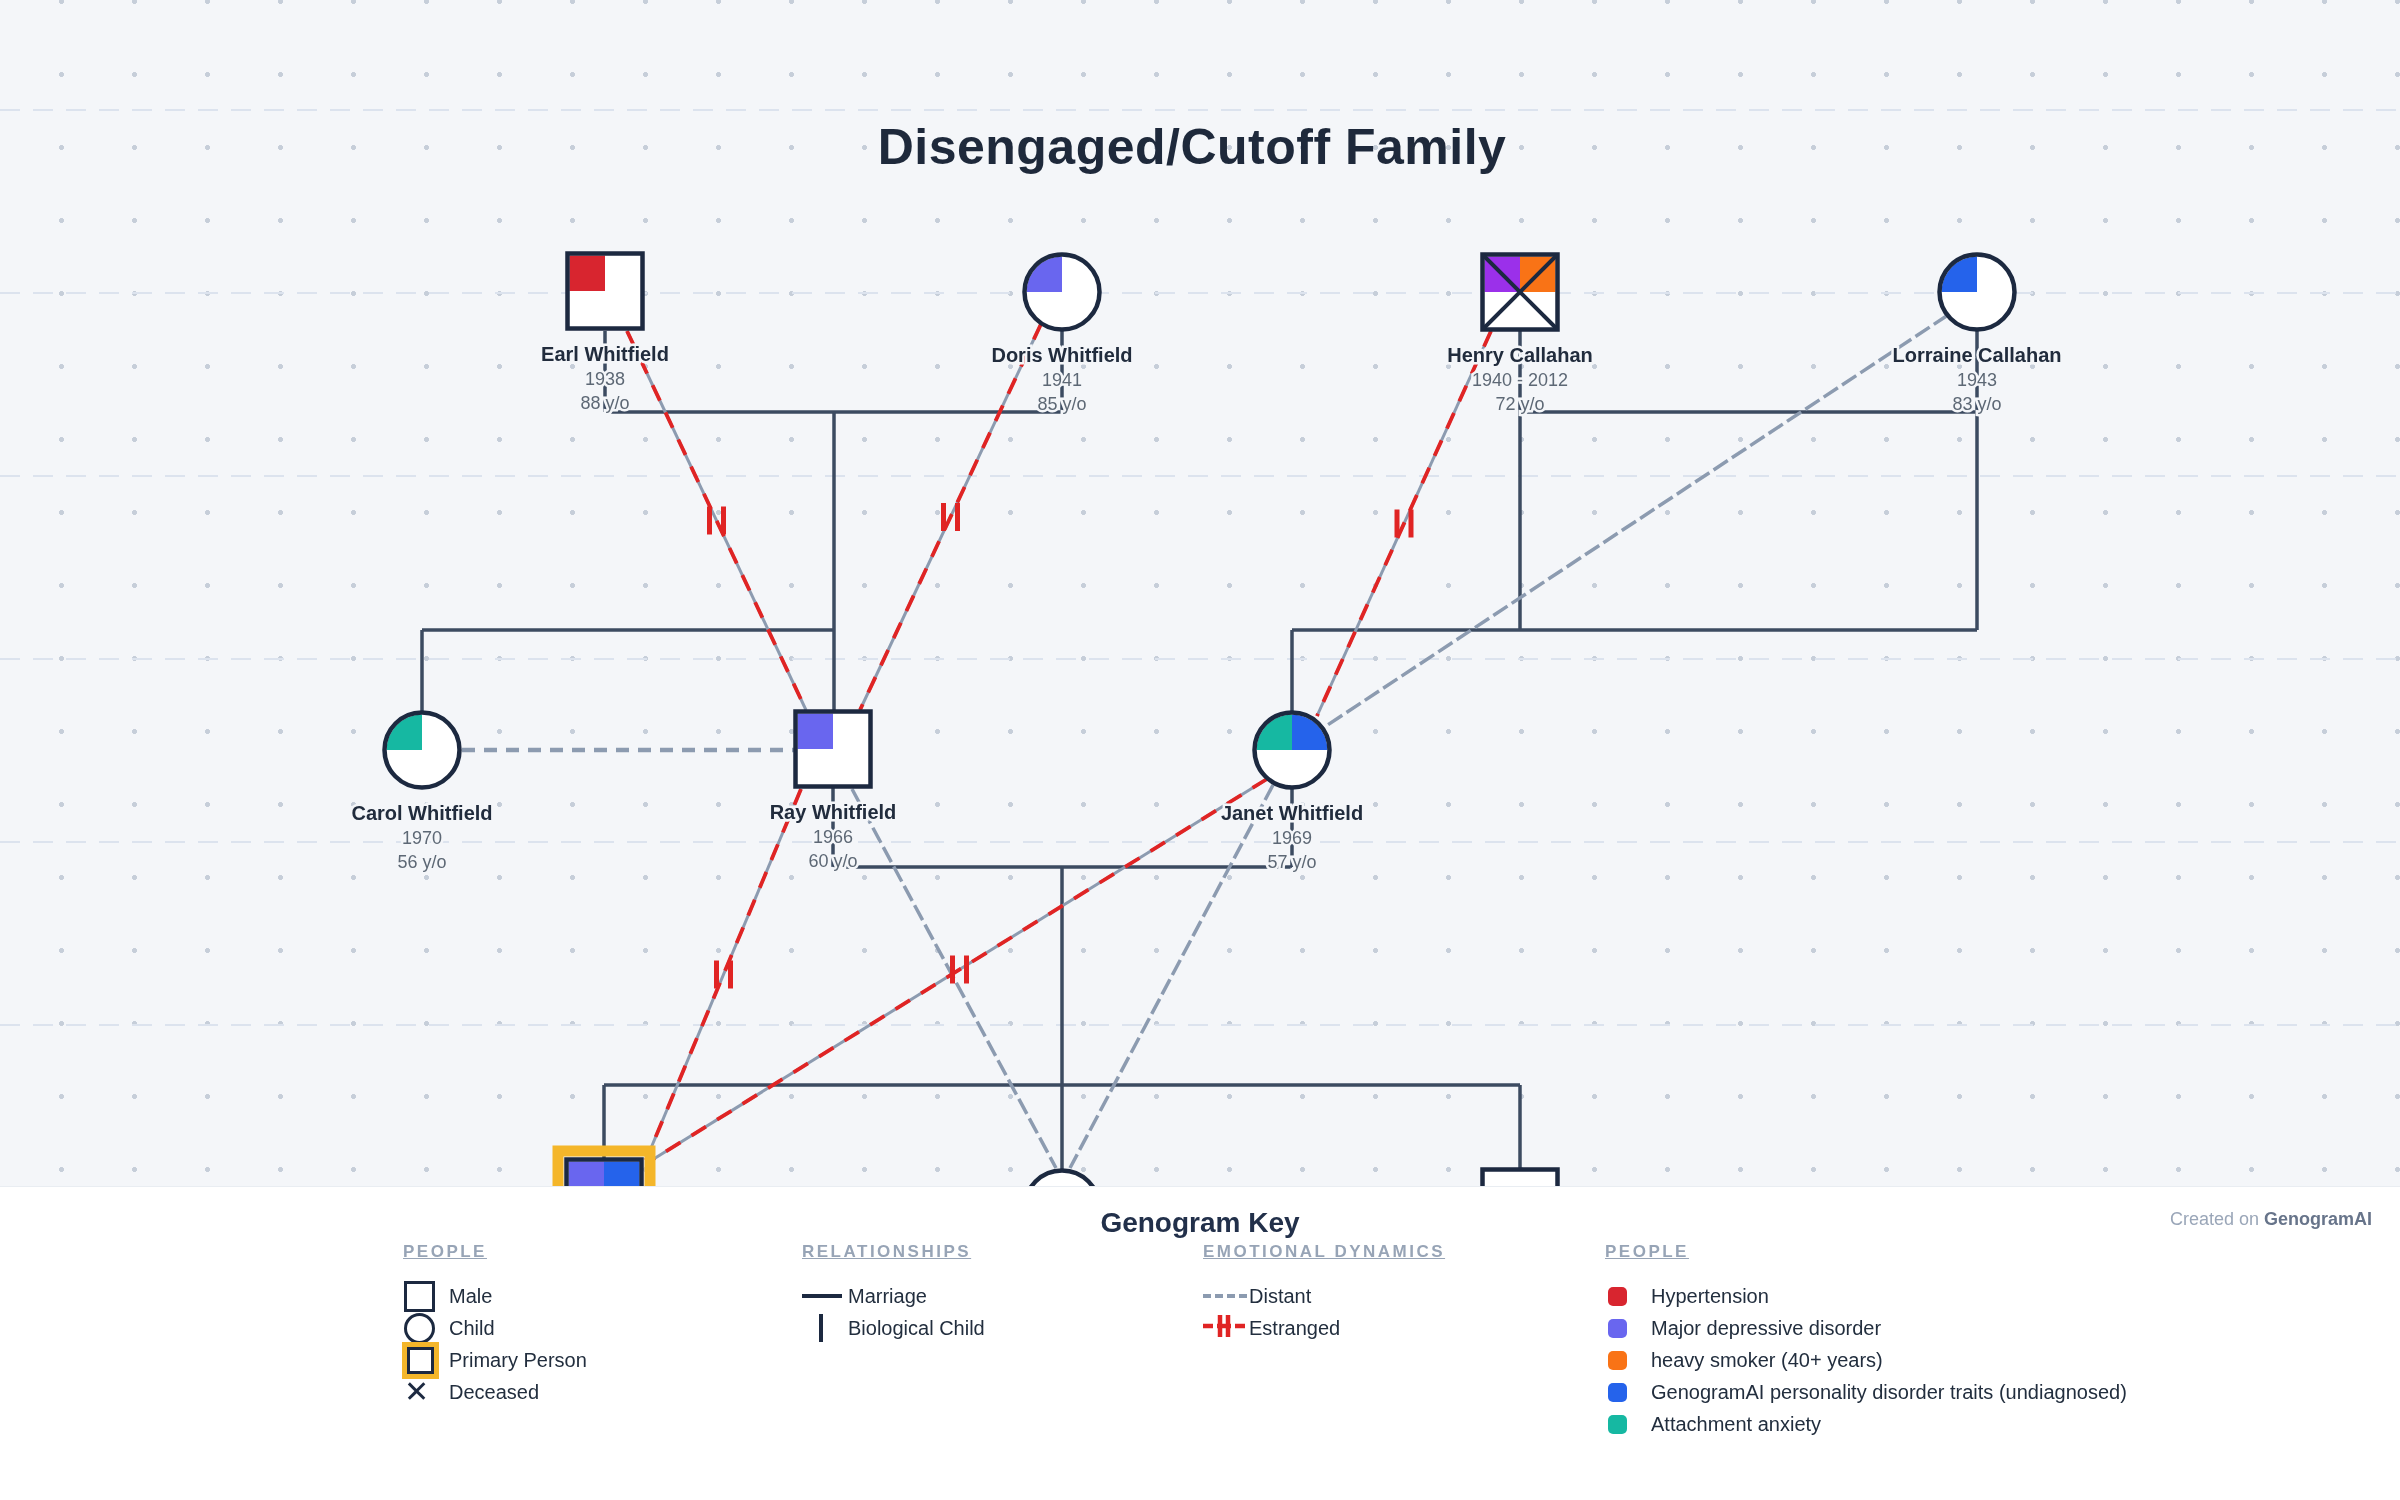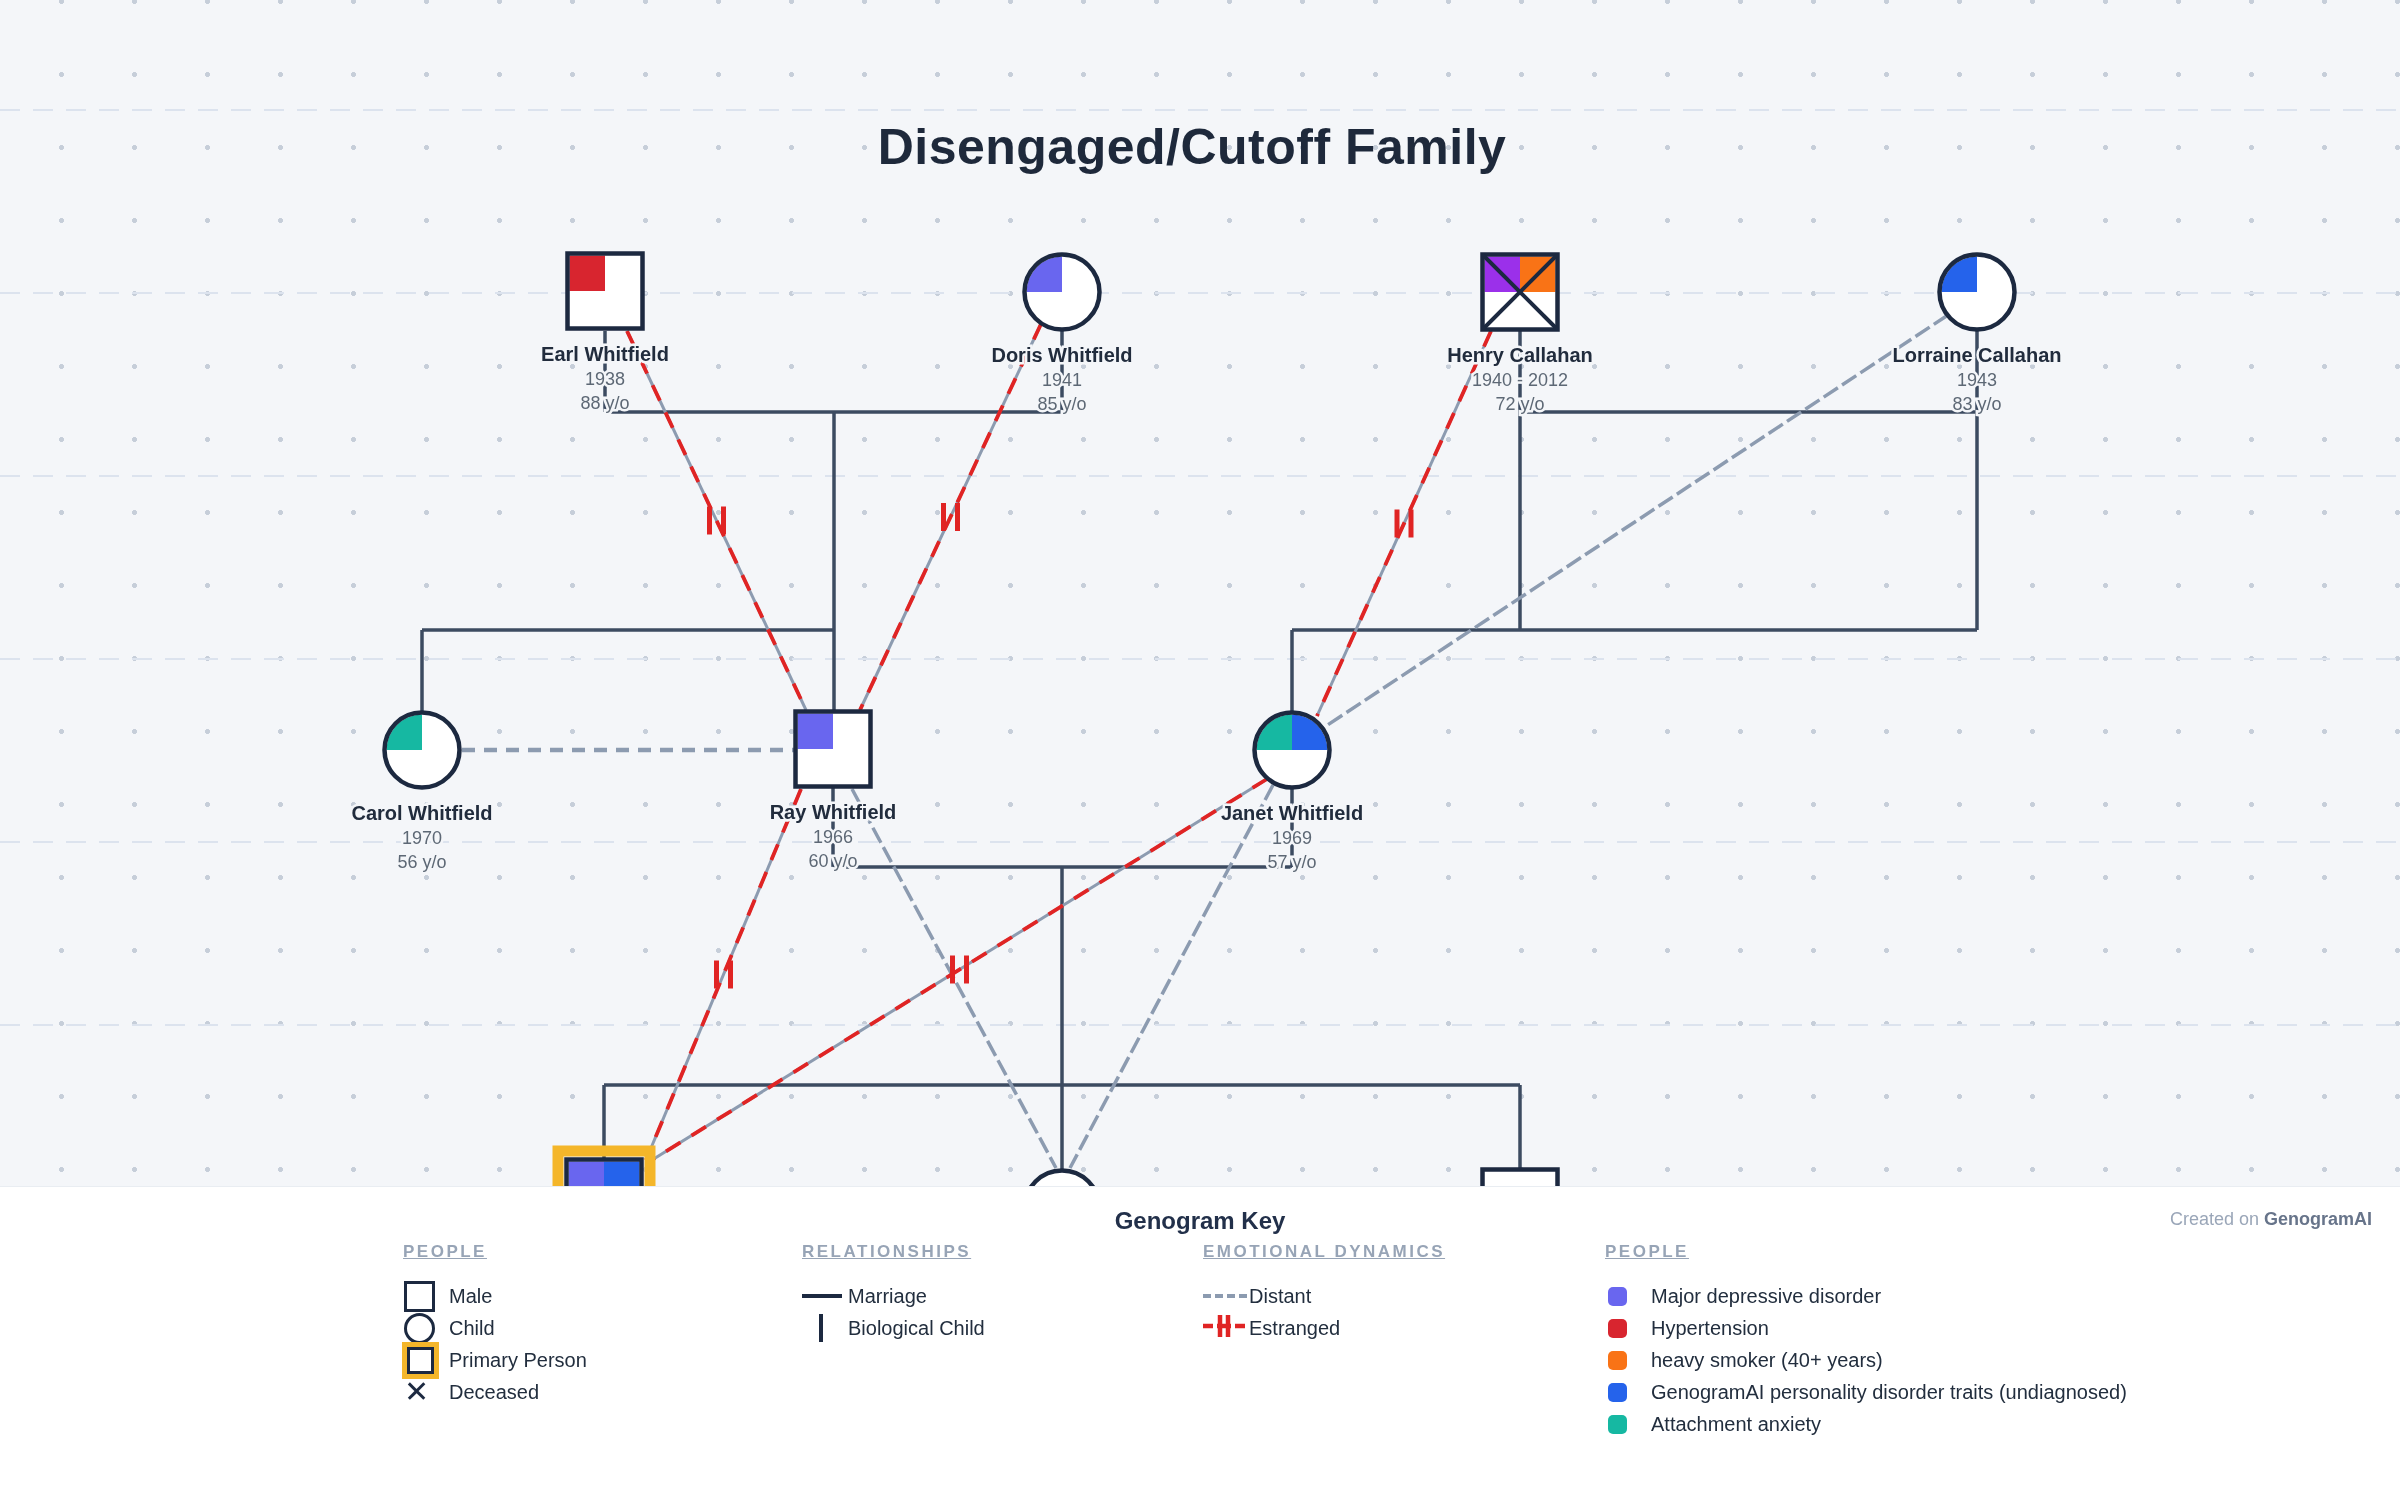--- a/index.html
+++ b/index.html
@@ -25,21 +25,21 @@
     font-size:50px;font-weight:bold;color:#1e293b;letter-spacing:.5px;
   }
   #canvas{position:absolute;inset:0;}
   
   #key-panel{
     position:absolute;left:0;top:1186px;width:2400px;height:314px;
     background:#ffffff;border-top:1px solid #e9edf2;
   }
   #key-title{
     position:absolute;left:0;right:0;top:20px;text-align:center;
-    font-size:24px;font-weight:bold;color:#22304a;
+    font-size:28px;font-weight:bold;color:#22304a;
   }
   #created-on{
     position:absolute;right:28px;top:22px;font-size:18px;color:#9aa6b8;
   }
   #created-on b{color:#67748a;}
   .key-col{position:absolute;top:55px;}
   .key-col .hdr{
     font-size:17px;font-weight:bold;letter-spacing:2.5px;color:#97a4b6;
     margin-bottom:18px;
     text-decoration:underline;
@@ -242,29 +242,29 @@
           <div class="ic">
             <div class="ic-child"></div>
           </div>
           <div class="lbl">Biological Child</div>
         </div>
       </div>
     <div class="key-col" style="left:1605px" id="col-medical">
         <div class="hdr">PEOPLE</div>
         <div class="key-row">
           <div class="ic">
+            <div class="sw" style="background: rgb(216, 37, 47);"></div>
+          </div>
+          <div class="lbl">Hypertension</div>
+        </div>
+        <div class="key-row">
+          <div class="ic">
             <div class="sw" style="background: rgb(105, 102, 239);"></div>
           </div>
           <div class="lbl">Major depressive disorder</div>
-        </div>
-        <div class="key-row">
-          <div class="ic">
-            <div class="sw" style="background: rgb(216, 37, 47);"></div>
-          </div>
-          <div class="lbl">Hypertension</div>
         </div>
         <div class="key-row">
           <div class="ic">
             <div class="sw" style="background: rgb(249, 115, 22);"></div>
           </div>
           <div class="lbl">heavy smoker (40+ years)</div>
         </div>
         <div class="key-row">
           <div class="ic">
             <div class="sw" style="background: rgb(37, 99, 235);"></div>

